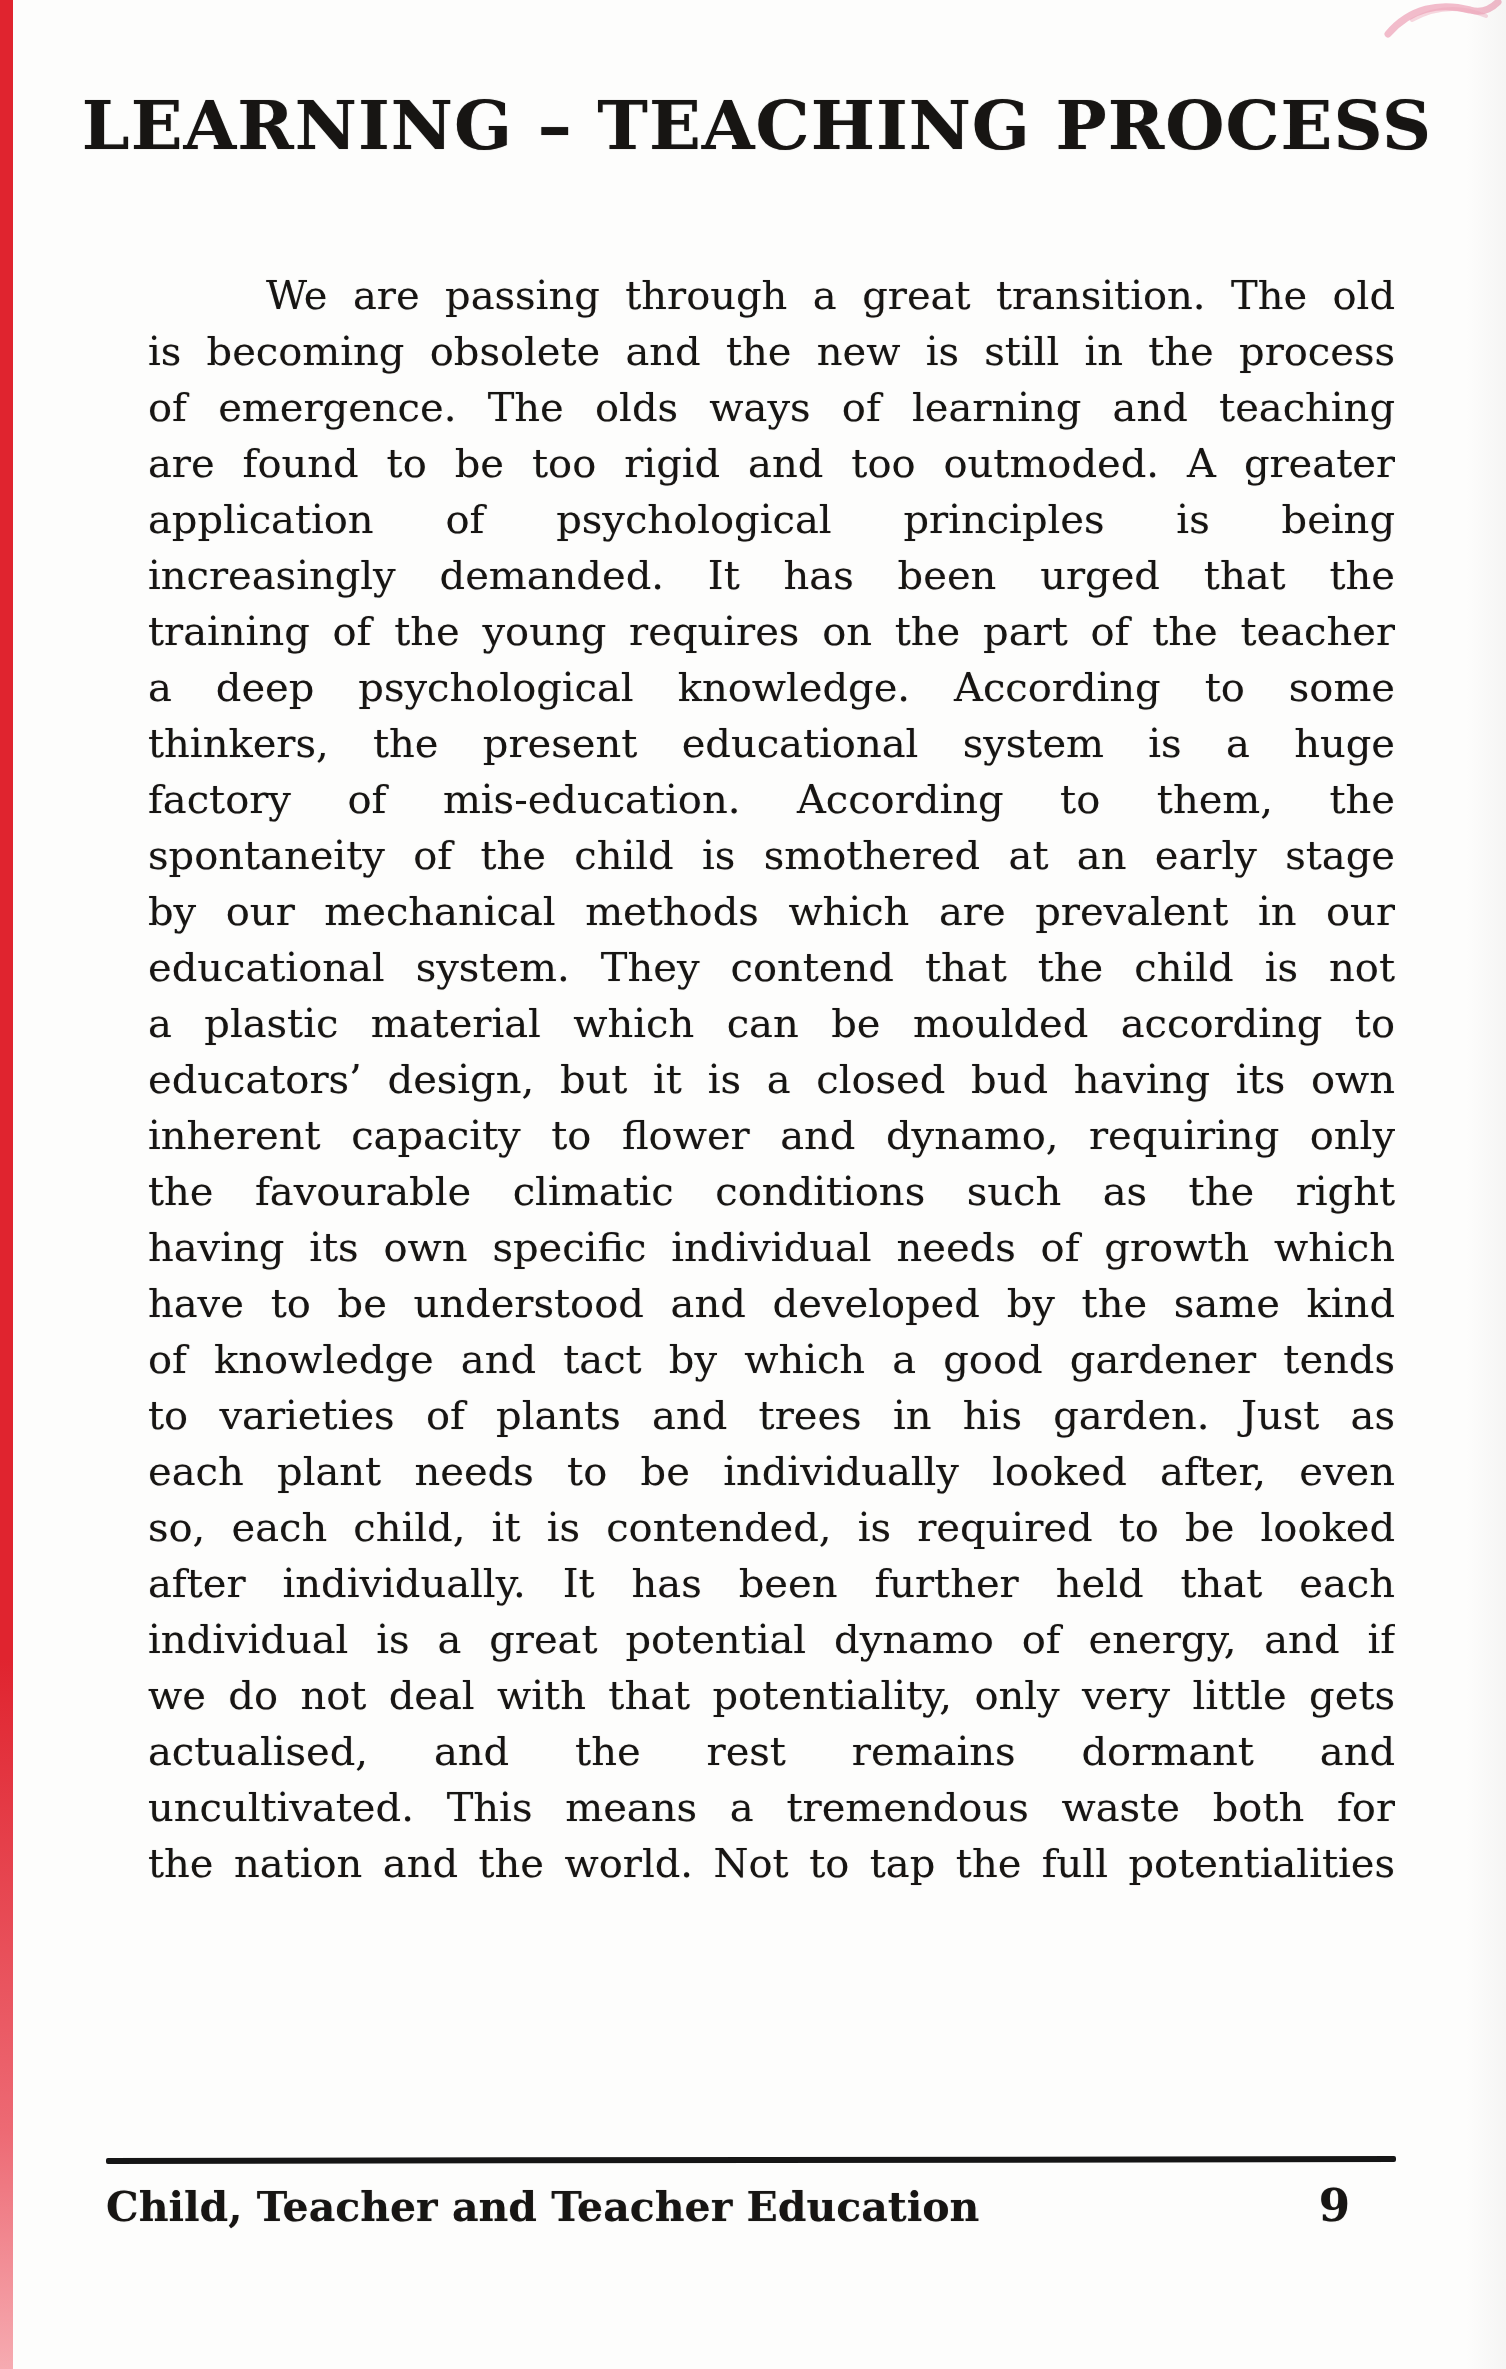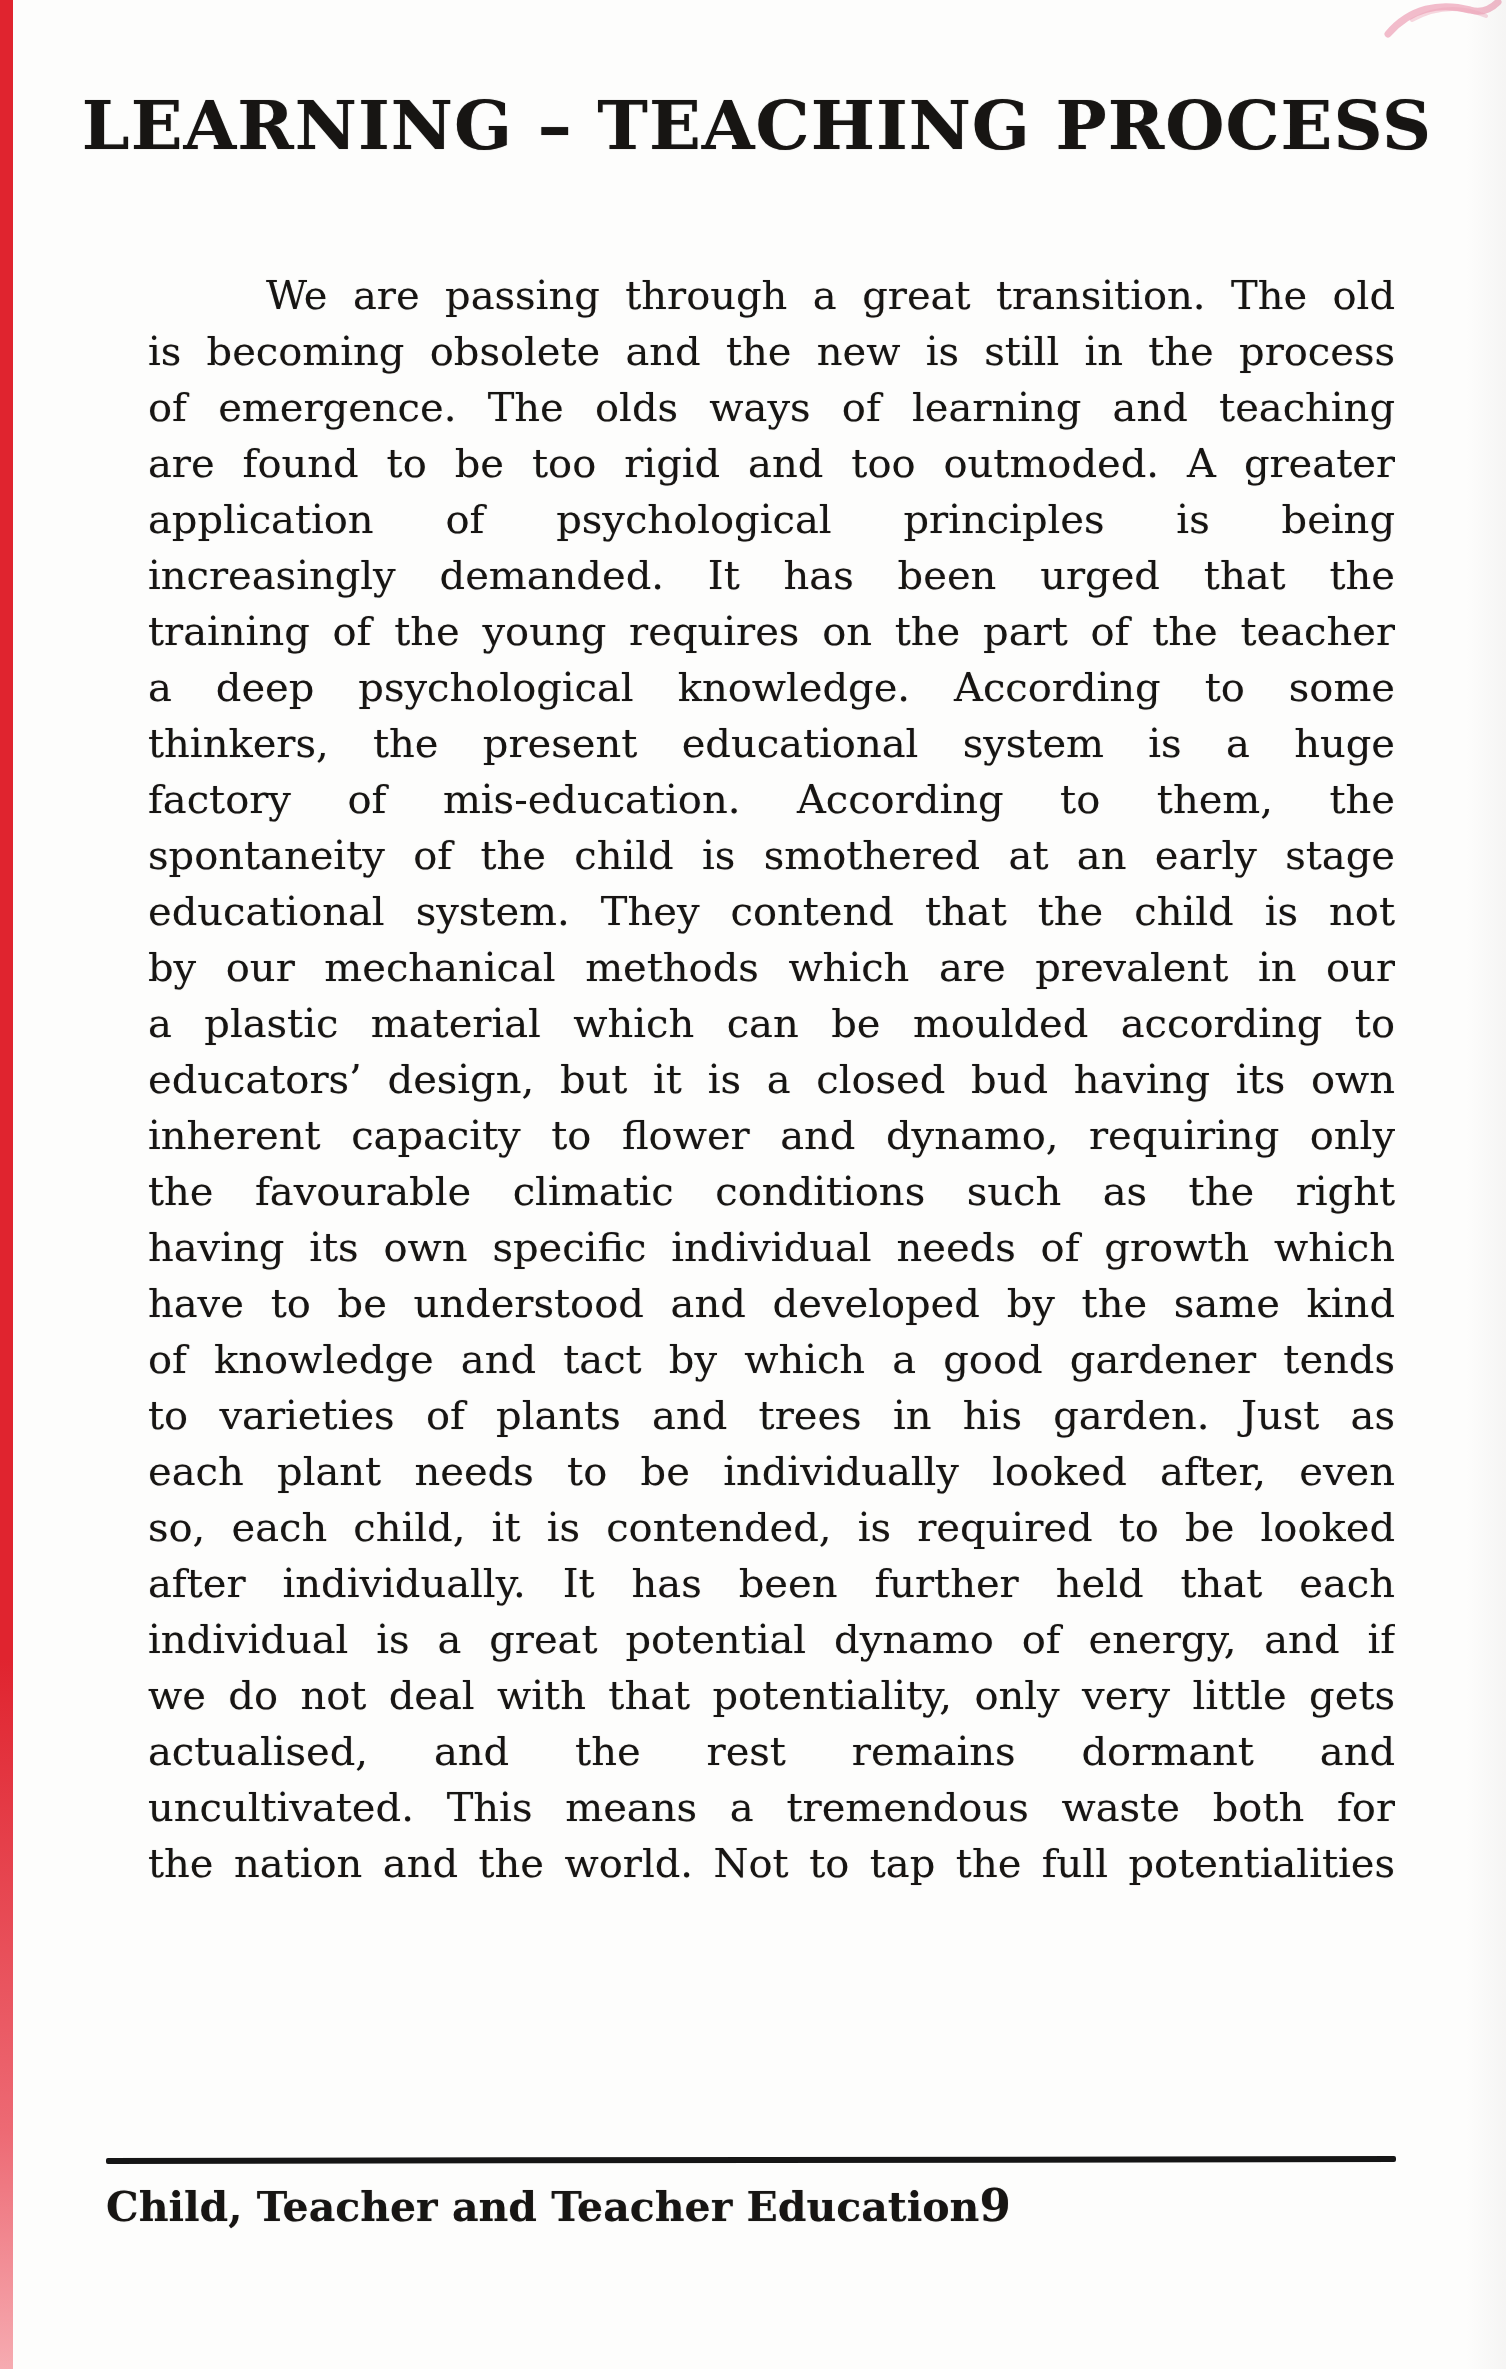--- a/index.html
+++ b/index.html
@@ -81,20 +81,21 @@
     background: #161616;
     border-radius: 2px;
     transform: rotate(-0.08deg);
   }
   .footer {
     position: absolute;
     left: 106px;
     top: 2180px;
     width: 1290px;
     display: flex;
+    justify-content: space-between;
     align-items: baseline;
     font-weight: bold;
     font-size: 41px;
     line-height: 52px;
     text-shadow: 0 0 1px rgba(0,0,0,0.4);
   }
   .footer-page {
     margin-right: 46px;
     font-size: 45px;
   }
@@ -128,22 +129,22 @@
       <div class="body-line">is becoming obsolete and the new is still in the process</div>
       <div class="body-line">of emergence. The olds ways of learning and teaching</div>
       <div class="body-line">are found to be too rigid and too outmoded. A greater</div>
       <div class="body-line">application of psychological principles is being</div>
       <div class="body-line">increasingly demanded. It has been urged that the</div>
       <div class="body-line">training of the young requires on the part of the teacher</div>
       <div class="body-line">a deep psychological knowledge. According to some</div>
       <div class="body-line">thinkers, the present educational system is a huge</div>
       <div class="body-line">factory of mis-education. According to them, the</div>
       <div class="body-line">spontaneity of the child is smothered at an early stage</div>
+      <div class="body-line">by our mechanical methods which are prevalent in our</div>
       <div class="body-line">educational system. They contend that the child is not</div>
-      <div class="body-line">by our mechanical methods which are prevalent in our</div>
       <div class="body-line">a plastic material which can be moulded according to</div>
       <div class="body-line">educators’ design, but it is a closed bud having its own</div>
       <div class="body-line">inherent capacity to flower and dynamo, requiring only</div>
       <div class="body-line">the favourable climatic conditions such as the right</div>
       <div class="body-line">having its own specific individual needs of growth which</div>
       <div class="body-line">have to be understood and developed by the same kind</div>
       <div class="body-line">of knowledge and tact by which a good gardener tends</div>
       <div class="body-line">to varieties of plants and trees in his garden. Just as</div>
       <div class="body-line">each plant needs to be individually looked after, even</div>
       <div class="body-line">so, each child, it is contended, is required to be looked</div>

